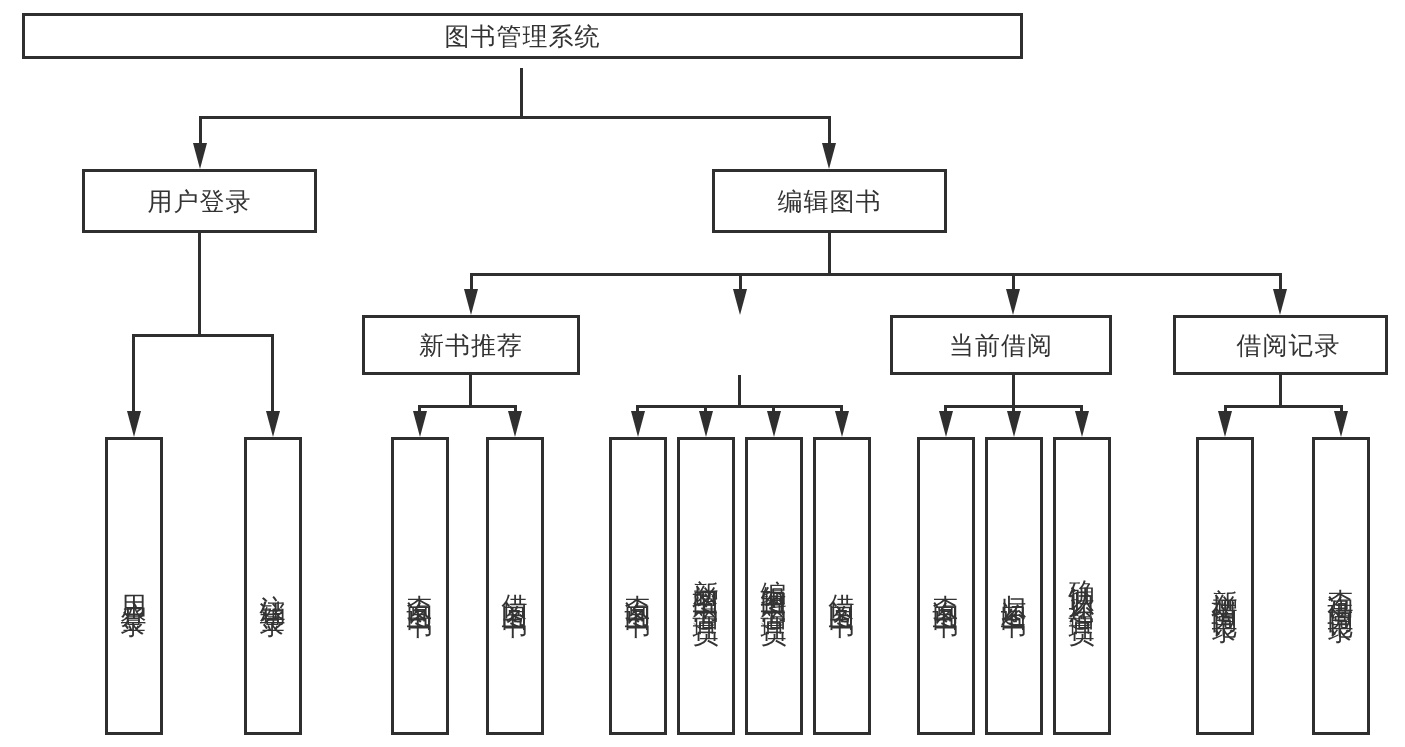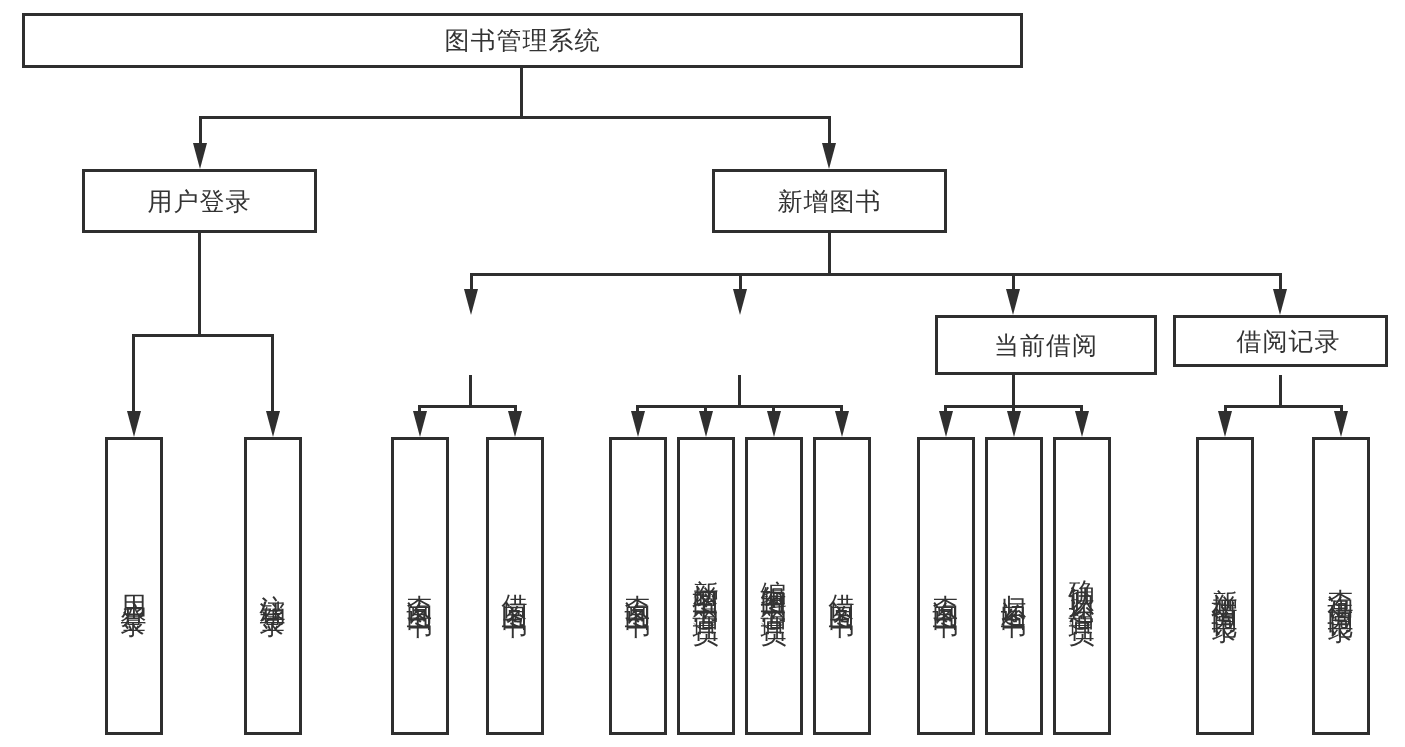--- a/index.html
+++ b/index.html
@@ -54,36 +54,39 @@
     color:#b3b3b3;
     white-space:nowrap;
     z-index:10;
   }
 </style>
 </head>
 <body>
 
 <div class="canvas">
 
-  <div class="node" style="left:22px;top:13px;width:1001px;height:55px;">
+  <div class="node" style="left:22px;top:13px;width:1001px;height:46px;">
     <span class="h-label">图书管理系统</span>
   </div>
 
   <div class="node" style="left:82px;top:169px;width:235px;height:64px;">
     <span class="h-label">用户登录</span>
   </div>
 
   <div class="node" style="left:712px;top:169px;width:235px;height:64px;">
-    <span class="h-label">新增图书</span>
+    <span class="h-label">编辑图书</span>
   </div>
 
-  <div class="node" style="left:935px;top:315px;width:222px;height:60px;">
+  <div class="node" style="left:362px;top:315px;width:218px;height:60px;">
+    <span class="h-label">新书推荐</span>
+  </div>
+  <div class="node" style="left:890px;top:315px;width:222px;height:60px;">
     <span class="h-label">当前借阅</span>
   </div>
-  <div class="node" style="left:1173px;top:315px;width:215px;height:52px;padding-left:16px;">
+  <div class="node" style="left:1173px;top:315px;width:215px;height:60px;padding-left:16px;">
     <span class="h-label">借阅记录</span>
   </div>
 
   <div class="node" style="left:105px;top:437px;width:58px;height:298px;">
     <span class="v-label">用户登录</span>
   </div>
   <div class="node" style="left:244px;top:437px;width:58px;height:298px;">
     <span class="v-label">注销登录</span>
   </div>
 

